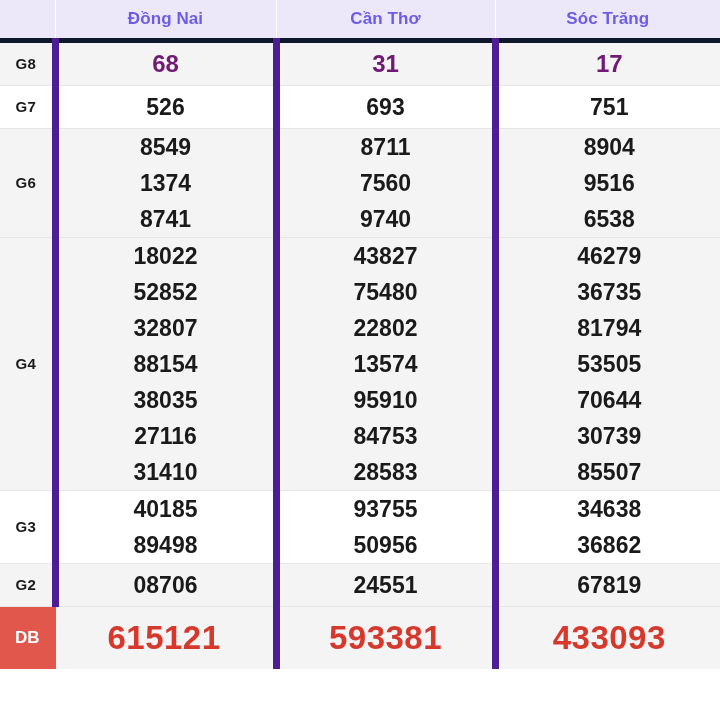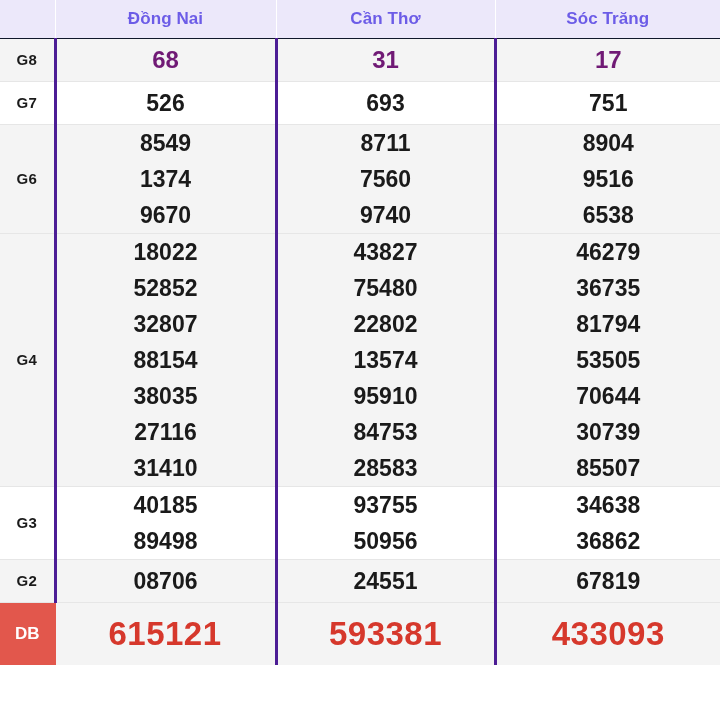--- a/index.html
+++ b/index.html
@@ -37,36 +37,36 @@
   
   thead th {
     background: #ece8fa;
     color: #6c5ce7;
     font-size: 17px;
     font-weight: bold;
     text-align: center;
     height: 38px;
     padding: 0;
     border-right: 1px solid #ffffff;
-    border-bottom: 1px solid #0f172a;
+    border-bottom: 5px solid #0f172a;
     vertical-align: middle;
     letter-spacing: 0.1px;
   }
   thead th.corner {
     background: #ece8fa;
     border-right: 1px solid #ffffff;
   }
   thead th:last-child { border-right: 0; }
 
   
   tbody td {
     padding: 0;
     text-align: center;
     vertical-align: middle;
-    border-right: 3px solid #4c1d95;
+    border-right: 7px solid #4c1d95;
     border-bottom: 1px solid #e6e6e6;
     color: #1a1a1a;
     font-size: 23px;
     font-weight: bold;
     line-height: 36px;
     font-family: "Liberation Sans", "DejaVu Sans", sans-serif;
   }
   tbody td:last-child { border-right: 0; }
 
   tbody td.label {
@@ -208,21 +208,21 @@
           </div>
         </td>
       </tr>
 
       <tr class="shade r-g6">
         <td class="label">G6</td>
         <td>
           <div class="num-stack">
             <span>8549</span>
             <span>1374</span>
-            <span>9670</span>
+            <span>8741</span>
           </div>
         </td>
         <td>
           <div class="num-stack">
             <span>8711</span>
             <span>7560</span>
             <span>9740</span>
           </div>
         </td>
         <td>

